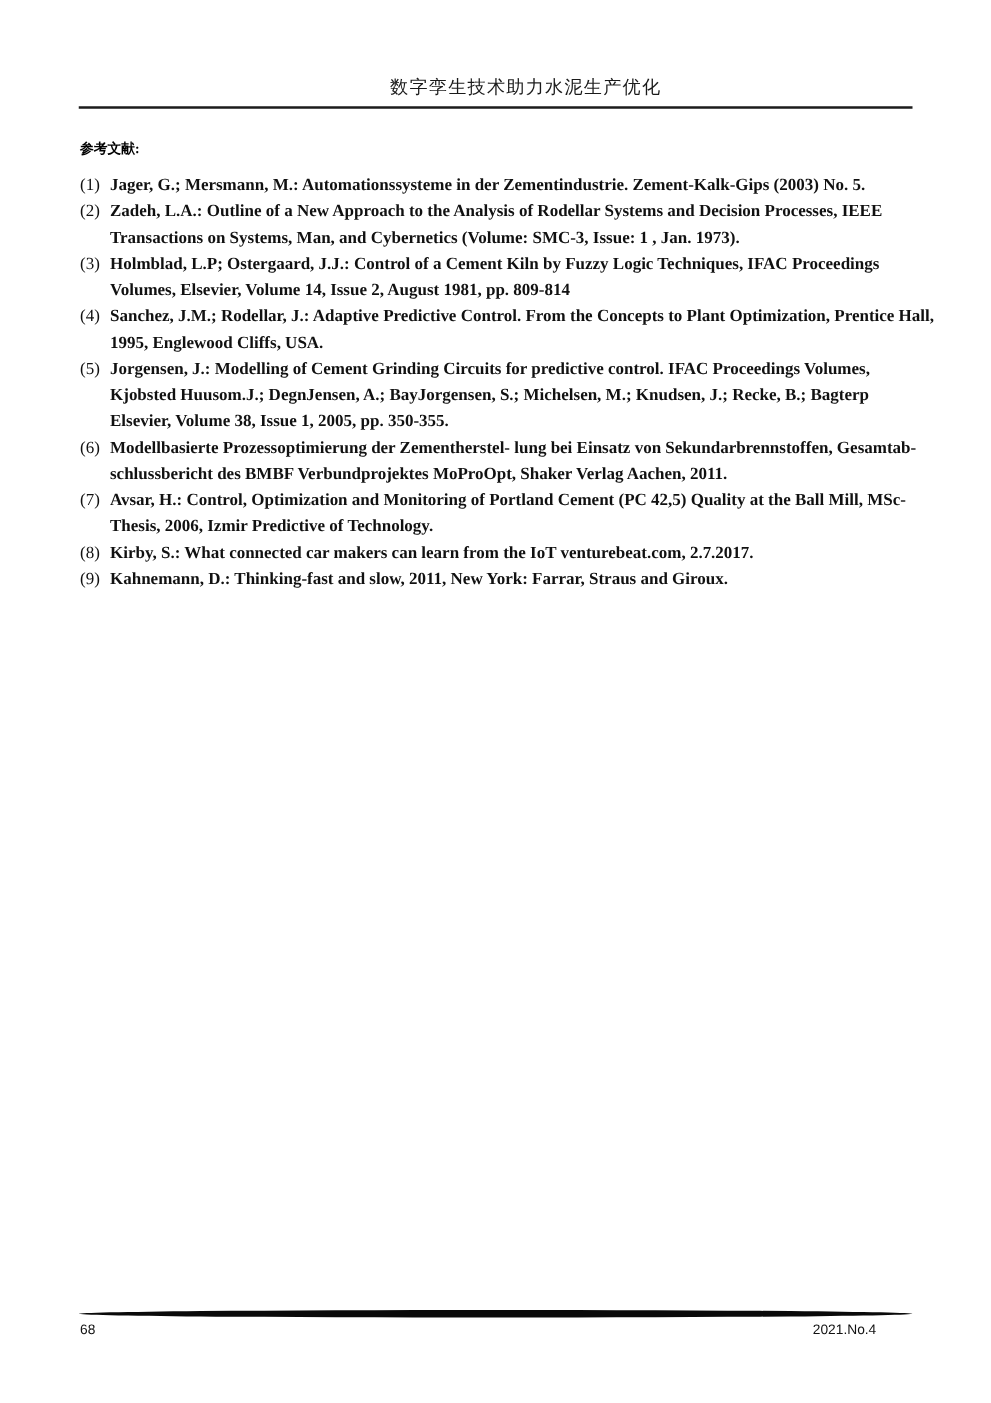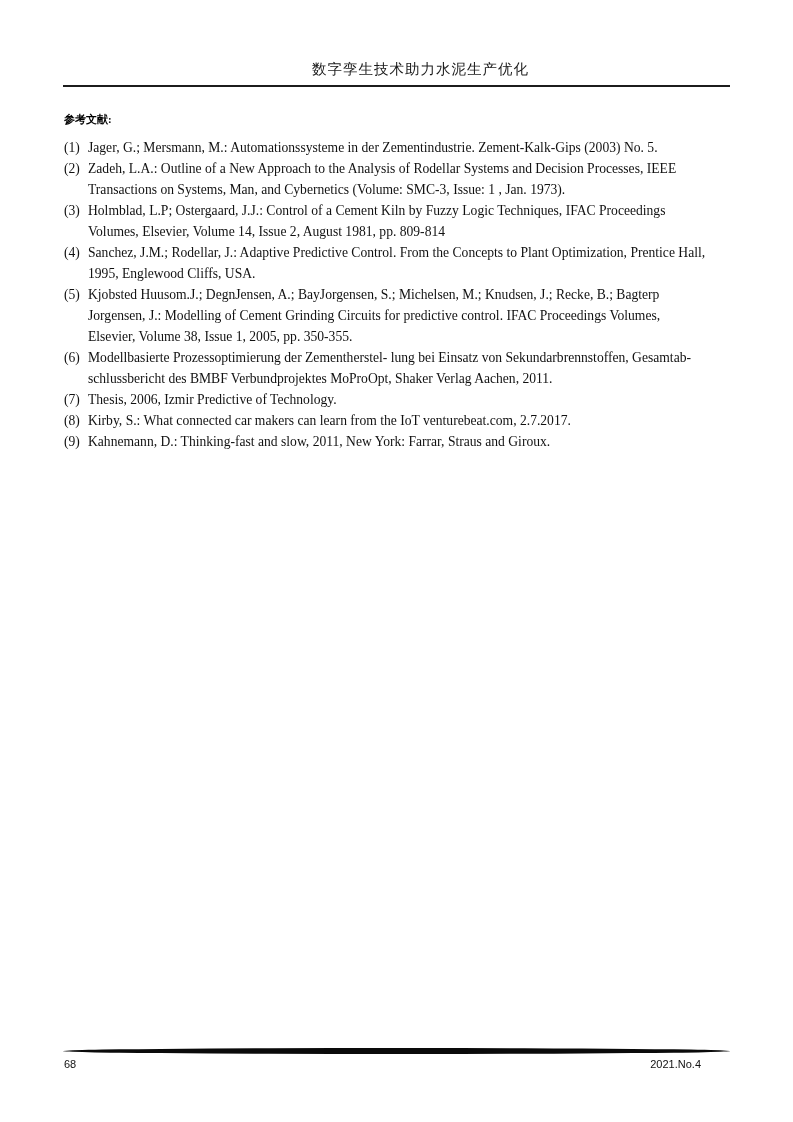--- a/index.html
+++ b/index.html
@@ -42,21 +42,21 @@
     color: #000;
   }
   .ref-list { list-style: none; margin: 0; padding: 0; }
   .ref-item {
     display: flex;
     align-items: flex-start;
     font-size: 13.6px;
     line-height: 21px;
   }
   .ref-num { flex: 0 0 24px; width: 24px; }
-  .ref-lines { flex: 1 1 auto; min-width: 0; }
+  .ref-lines { flex: 1 1 auto; min-width: 0; font-weight: bold; }
   .ref-line { display: block; white-space: pre; }
 
   
   .footer-bar {
     position: absolute;
     left: 63px; top: 1046px;
     width: 667px; height: 10px;
     display: block;
   }
   .footer-row {
@@ -114,37 +114,38 @@
         <span class="ref-num">(4)</span>
         <span class="ref-lines">
           <span class="ref-line">Sanchez, J.M.; Rodellar, J.: Adaptive Predictive Control. From the Concepts to Plant Optimization, Prentice Hall,</span>
           <span class="ref-line">1995, Englewood Cliffs, USA.</span>
         </span>
       </li>
 
       <li class="ref-item">
         <span class="ref-num">(5)</span>
         <span class="ref-lines">
+          <span class="ref-line">Jorgensen, J.: Modelling of Cement Grinding Circuits for predictive control. IFAC Proceedings Volumes,</span>
           <span class="ref-line">Kjobsted Huusom.J.; DegnJensen, A.; BayJorgensen, S.; Michelsen, M.; Knudsen, J.; Recke, B.; Bagterp</span>
-          <span class="ref-line">Jorgensen, J.: Modelling of Cement Grinding Circuits for predictive control. IFAC Proceedings Volumes,</span>
           <span class="ref-line">Elsevier, Volume 38, Issue 1, 2005, pp. 350-355.</span>
         </span>
       </li>
 
       <li class="ref-item">
         <span class="ref-num">(6)</span>
         <span class="ref-lines">
           <span class="ref-line">Modellbasierte Prozessoptimierung der Zementherstel- lung bei Einsatz von Sekundarbrennstoffen, Gesamtab-</span>
           <span class="ref-line">schlussbericht des BMBF Verbundprojektes MoProOpt, Shaker Verlag Aachen, 2011.</span>
         </span>
       </li>
 
       <li class="ref-item">
         <span class="ref-num">(7)</span>
         <span class="ref-lines">
+          <span class="ref-line">Avsar, H.: Control, Optimization and Monitoring of Portland Cement (PC 42,5) Quality at the Ball Mill, MSc-</span>
           <span class="ref-line">Thesis, 2006, Izmir Predictive of Technology.</span>
         </span>
       </li>
 
       <li class="ref-item">
         <span class="ref-num">(8)</span>
         <span class="ref-lines">
           <span class="ref-line">Kirby, S.: What connected car makers can learn from the IoT venturebeat.com, 2.7.2017.</span>
         </span>
       </li>

